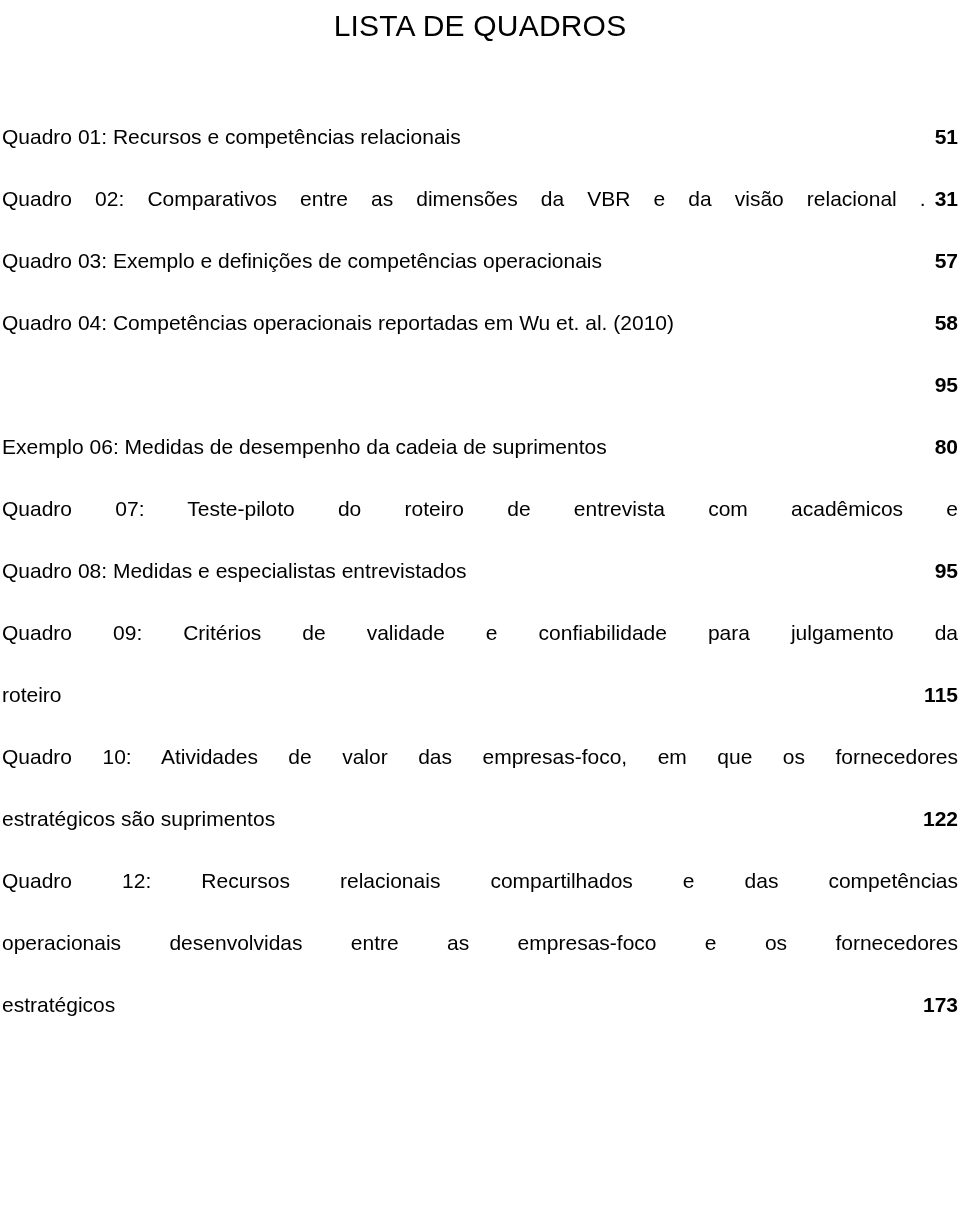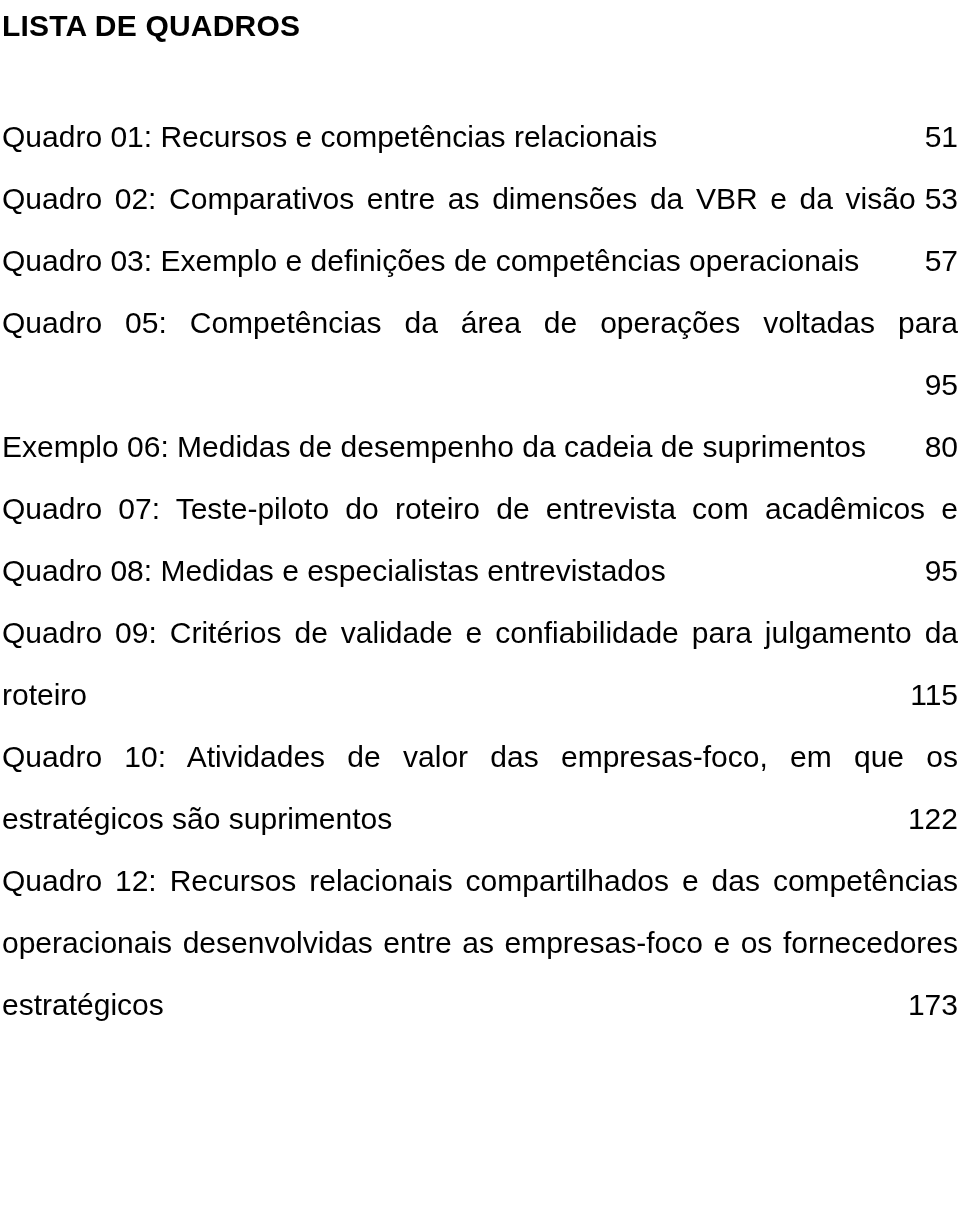--- a/index.html
+++ b/index.html
@@ -18,22 +18,22 @@
   .page {
     position: relative;
     width: 960px;
     height: 1216px;
     box-sizing: border-box;
     padding: 0 2px 0 2px;
   }
 
   .doc-title {
     font-size: 30px;
-    font-weight: bold;
-    text-align: left;
+    font-weight: normal;
+    text-align: center;
     letter-spacing: 0.2px;
     line-height: 40px;
     margin: 6px 0 0 0;
     padding: 0;
   }
 
   .entries {
     margin-top: 60px;
   }
 
@@ -41,21 +41,21 @@
   .entry {
     margin: 0;
     padding: 0;
   }
 
   .toc-line {
     display: flex;
     align-items: baseline;
     width: 100%;
     height: 62px;
-    font-size: 30px;
+    font-size: 21px;
     line-height: 62px;
     white-space: nowrap;
     overflow: hidden;
   }
 
   
   .toc-line.justified {
     display: block;
     text-align: justify;
     text-align-last: justify;
@@ -93,20 +93,21 @@
     font-size: 27px;
   }
   
   .leader.tight { margin: 0; }
   .leader.gap-left { margin-left: 7px; }
 
   .page-no {
     flex: 0 0 auto;
     white-space: pre;
     text-align: right;
+    font-weight: bold;
   }
   .page-no.sp { padding-left: 9px; }
 </style>
 </head>
 <body>
 
 <div class="page">
 
   <h1 class="doc-title">LISTA DE QUADROS</h1>
 
@@ -116,37 +117,41 @@
       <div class="toc-line">
         <span class="toc-text">Quadro 01: Recursos e competências relacionais</span>
         <span class="leader gap-left"></span>
         <span class="page-no sp">51</span>
       </div>
     </div>
 
     <div class="entry">
       <div class="toc-line">
         <span class="toc-text stretch">Quadro 02: Comparativos entre as dimensões da VBR e da visão relacional .</span>
-        <span class="page-no sp">53</span>
+        <span class="page-no sp">31</span>
       </div>
     </div>
 
     <div class="entry">
       <div class="toc-line">
         <span class="toc-text">Quadro 03: Exemplo e definições de competências operacionais</span>
         <span class="leader gap-left"></span>
         <span class="page-no sp">57</span>
       </div>
     </div>
 
-
-    <div class="entry">
-      <div class="toc-line justified">
-        <span>Quadro 05:  Competências  da  área  de  operações  voltadas  para  desempenho</span>
-      </div>
+    <div class="entry">
+      <div class="toc-line">
+        <span class="toc-text">Quadro 04: Competências operacionais reportadas em Wu et. al. (2010)</span>
+        <span class="leader tight"></span>
+        <span class="page-no sp">58</span>
+      </div>
+    </div>
+
+    <div class="entry">
       <div class="toc-line">
         <span class="toc-text"></span>
         <span class="leader tight"></span>
         <span class="page-no">95</span>
       </div>
     </div>
 
     <div class="entry">
       <div class="toc-line">
         <span class="toc-text">Exemplo 06: Medidas de desempenho da cadeia de suprimentos</span>

